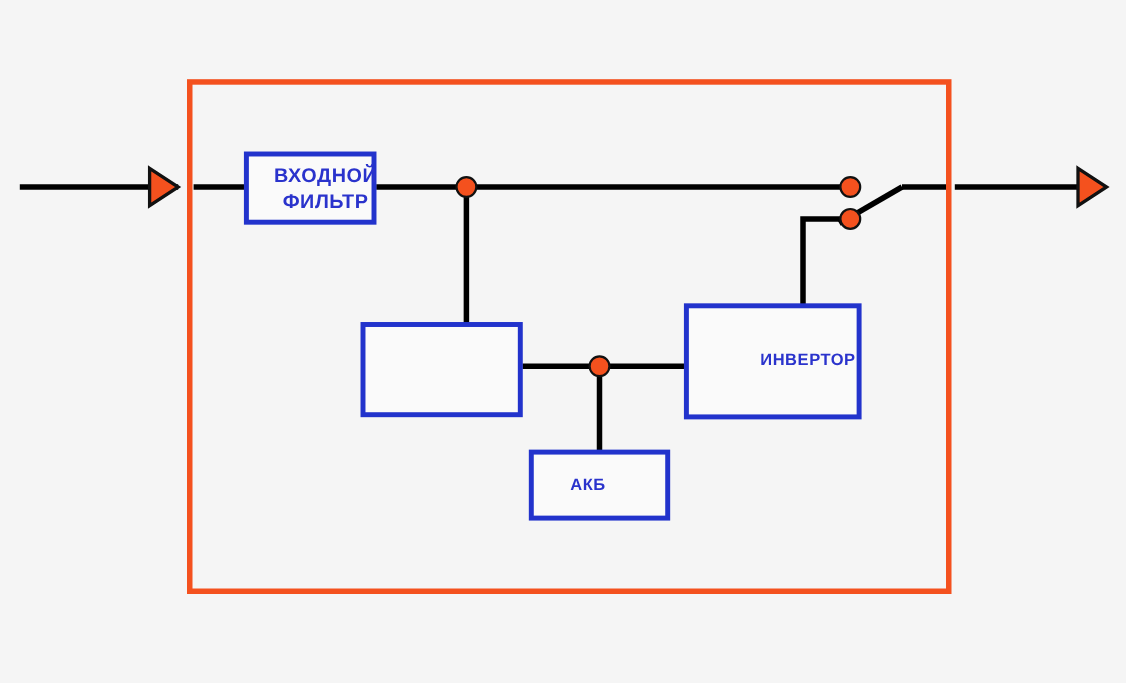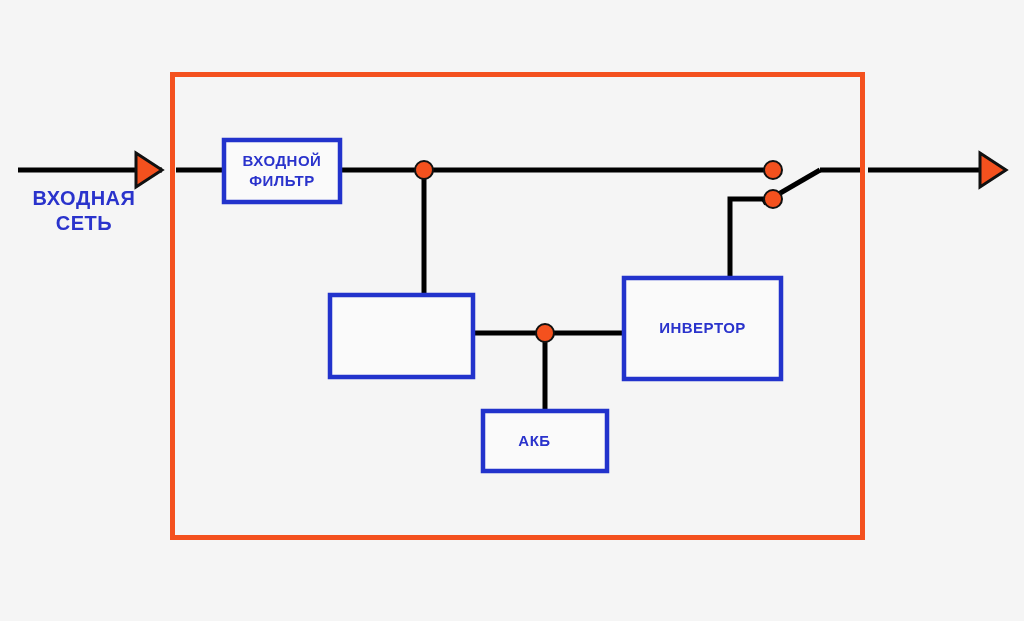--- a/index.html
+++ b/index.html
@@ -39,23 +39,23 @@
   }
   .io-label {
     position: absolute;
     text-align: center;
     font-weight: bold;
     color: #2a33cc;
     letter-spacing: 0.5px;
     line-height: 1.25;
     white-space: pre-line;
   }
-  #lbl-filter   { left: 222px; top: 138px; width: 120px; height: 66px; font-size: 15px; }
+  #lbl-filter   { left: 236px; top: 138px; width: 120px; height: 66px; font-size: 18px; }
   #lbl-charger  { left: 328px; top: 293px; width: 147px; height: 86px; font-size: 15px; }
-  #lbl-inverter { left: 622px; top: 276px; width: 161px; height: 105px; font-size: 15px; }
+  #lbl-inverter { left: 654px; top: 276px; width: 161px; height: 105px; font-size: 15px; }
   #lbl-battery  { left: 481px; top: 409px; width: 107px; height: 64px; font-size: 15px; }
   #lbl-in  { left: 6px;  top: 186px; width: 156px; font-size: 20px; }
   #lbl-out { left: 882px; top: 194px; width: 136px; font-size: 20px; }
 </style>
 </head>
 <body>
 
 <div id="canvas">
 
   <svg class="layer" viewBox="0 0 1024 621">
@@ -93,16 +93,14 @@
       <polygon points="136,153 162,170 136,187" fill="#f4511e"></polygon>
       <polygon points="980,153 1006,170 980,187" fill="#f4511e"></polygon>
     </g>
   </svg>
 
   <div class="blk-label" id="lbl-filter">ВХОДНОЙ
 ФИЛЬТР</div>
   <div class="blk-label" id="lbl-inverter">ИНВЕРТОР</div>
   <div class="blk-label" id="lbl-battery">АКБ</div>
 
-  <div class="io-label" id="lbl-in">ВХОДНАЯ
-СЕТЬ</div>
 
 </div>
 
 </body></html>

